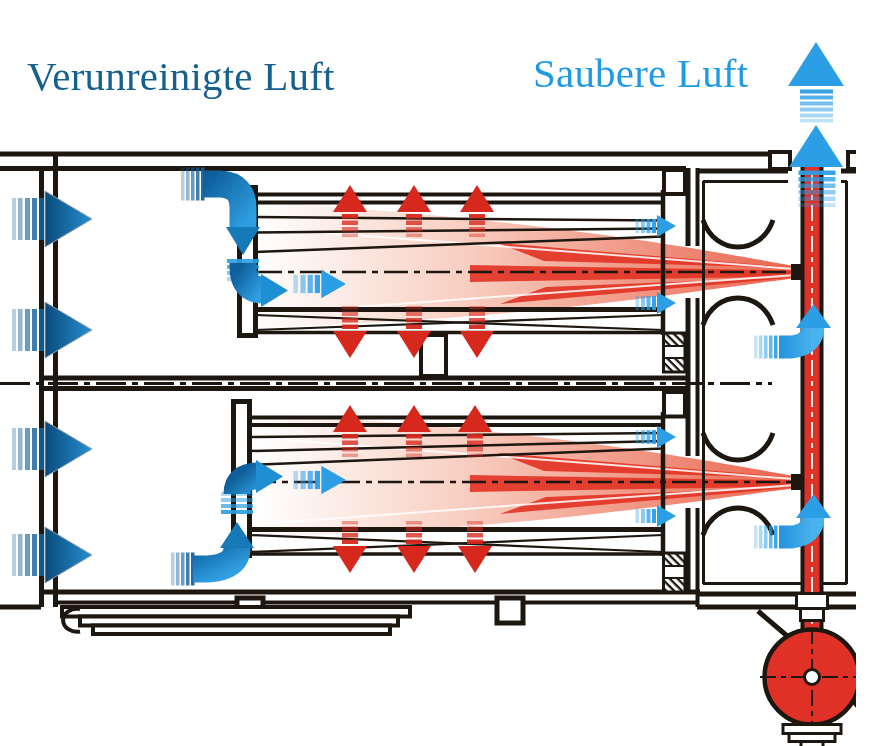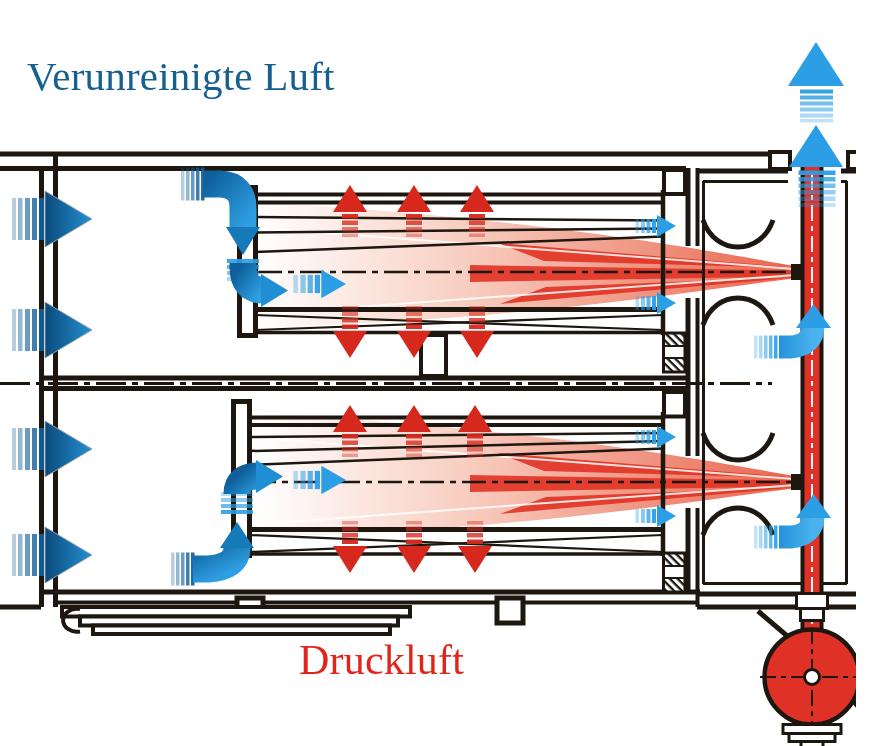--- a/index.html
+++ b/index.html
@@ -366,17 +366,17 @@
 
   <g>
     <use href="#inlet" x="92" y="195"></use>
     <use href="#inlet" x="92" y="306"></use>
     <use href="#inlet" x="92" y="425"></use>
     <use href="#inlet" x="92" y="531"></use>
   </g>
 </svg>
 
 <div class="lbl lbl-dirty">Verunreinigte Luft</div>
+<div class="lbl lbl-clean">Saubere Luft</div>
 <div class="lbl lbl-jet">
-  <div>Druckluft</div>
 </div>
 
 </div>
 
 </body></html>

